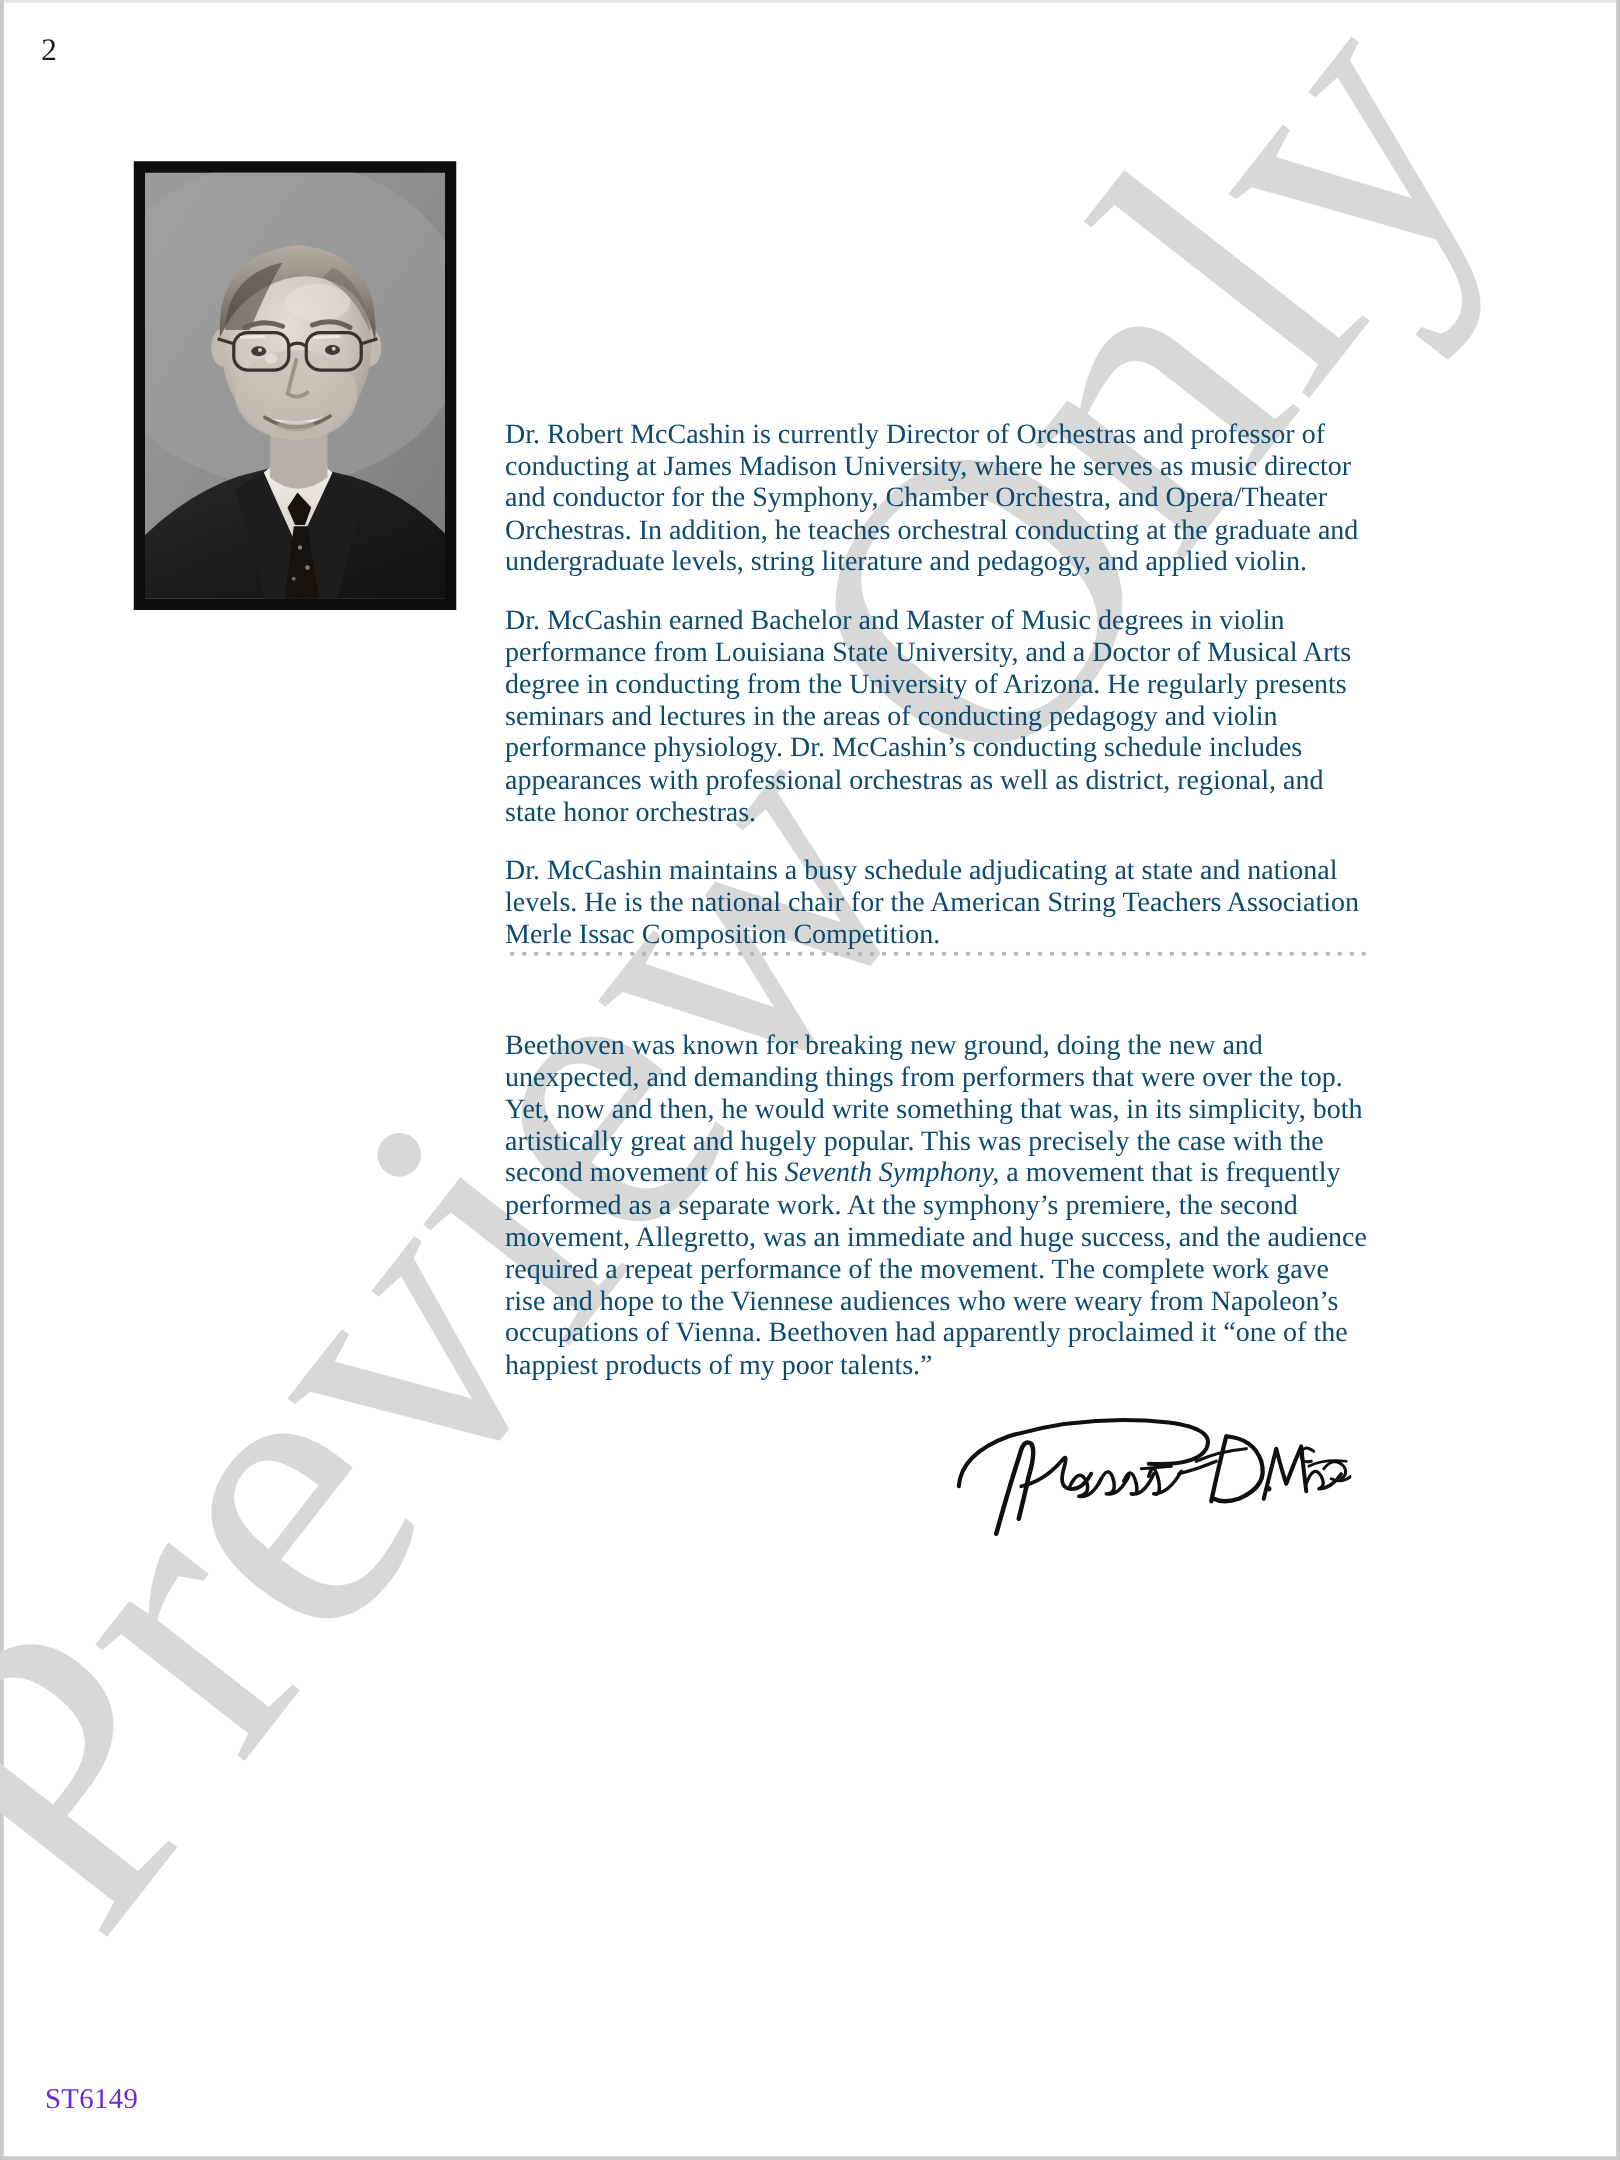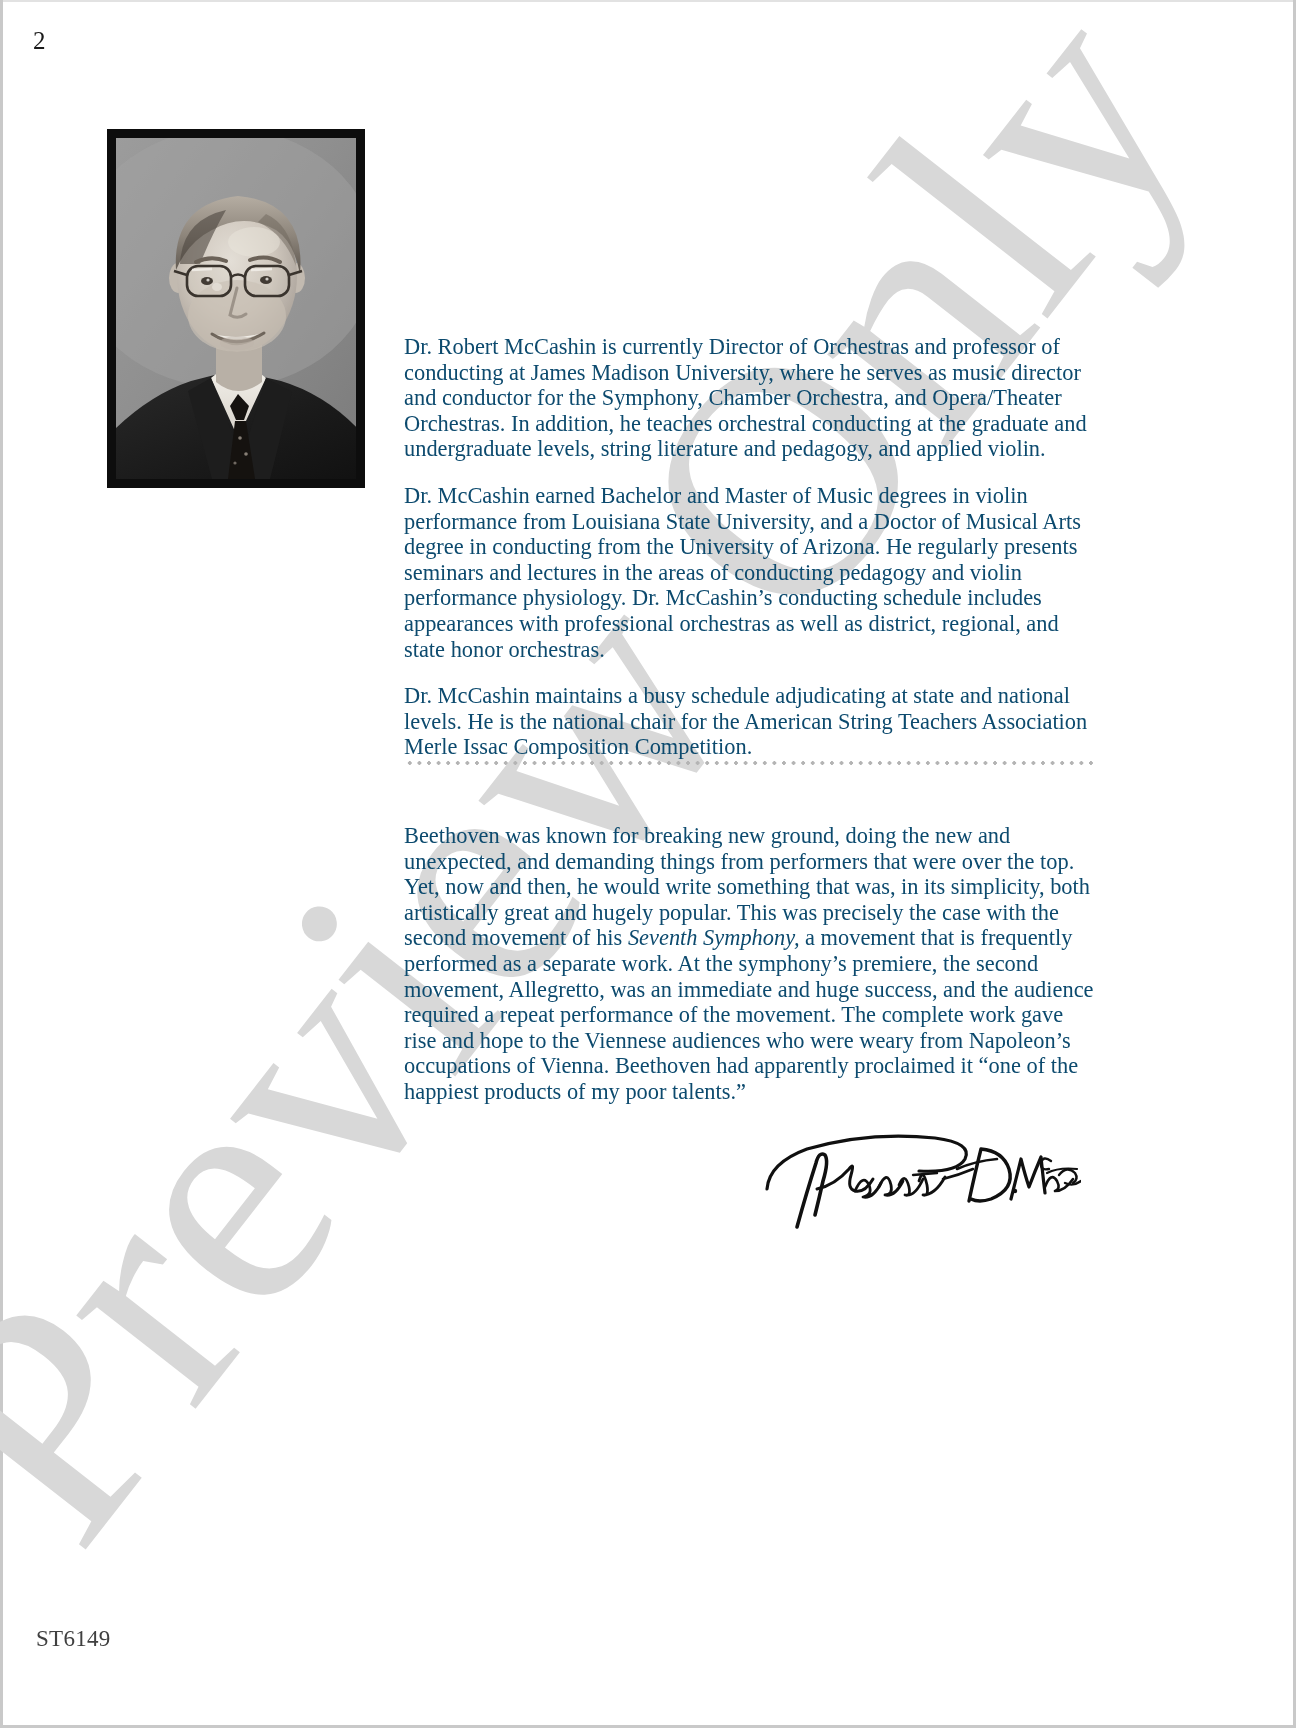--- a/index.html
+++ b/index.html
@@ -66,23 +66,23 @@
     top: 27px;
     font-size: 25px;
     color: #1a1a1a;
     z-index: 10;
   }
 
   
   .footer-code {
     position: absolute;
     left: 36px;
-    top: 1626px;
+    top: 1666px;
     font-size: 23px;
-    color: #404040;
+    color: #6d28d9;
     letter-spacing: 0.3px;
     z-index: 10;
   }
 
   
   .portrait-frame {
     position: absolute;
     left: 107px;
     top: 129px;
     width: 258px;

